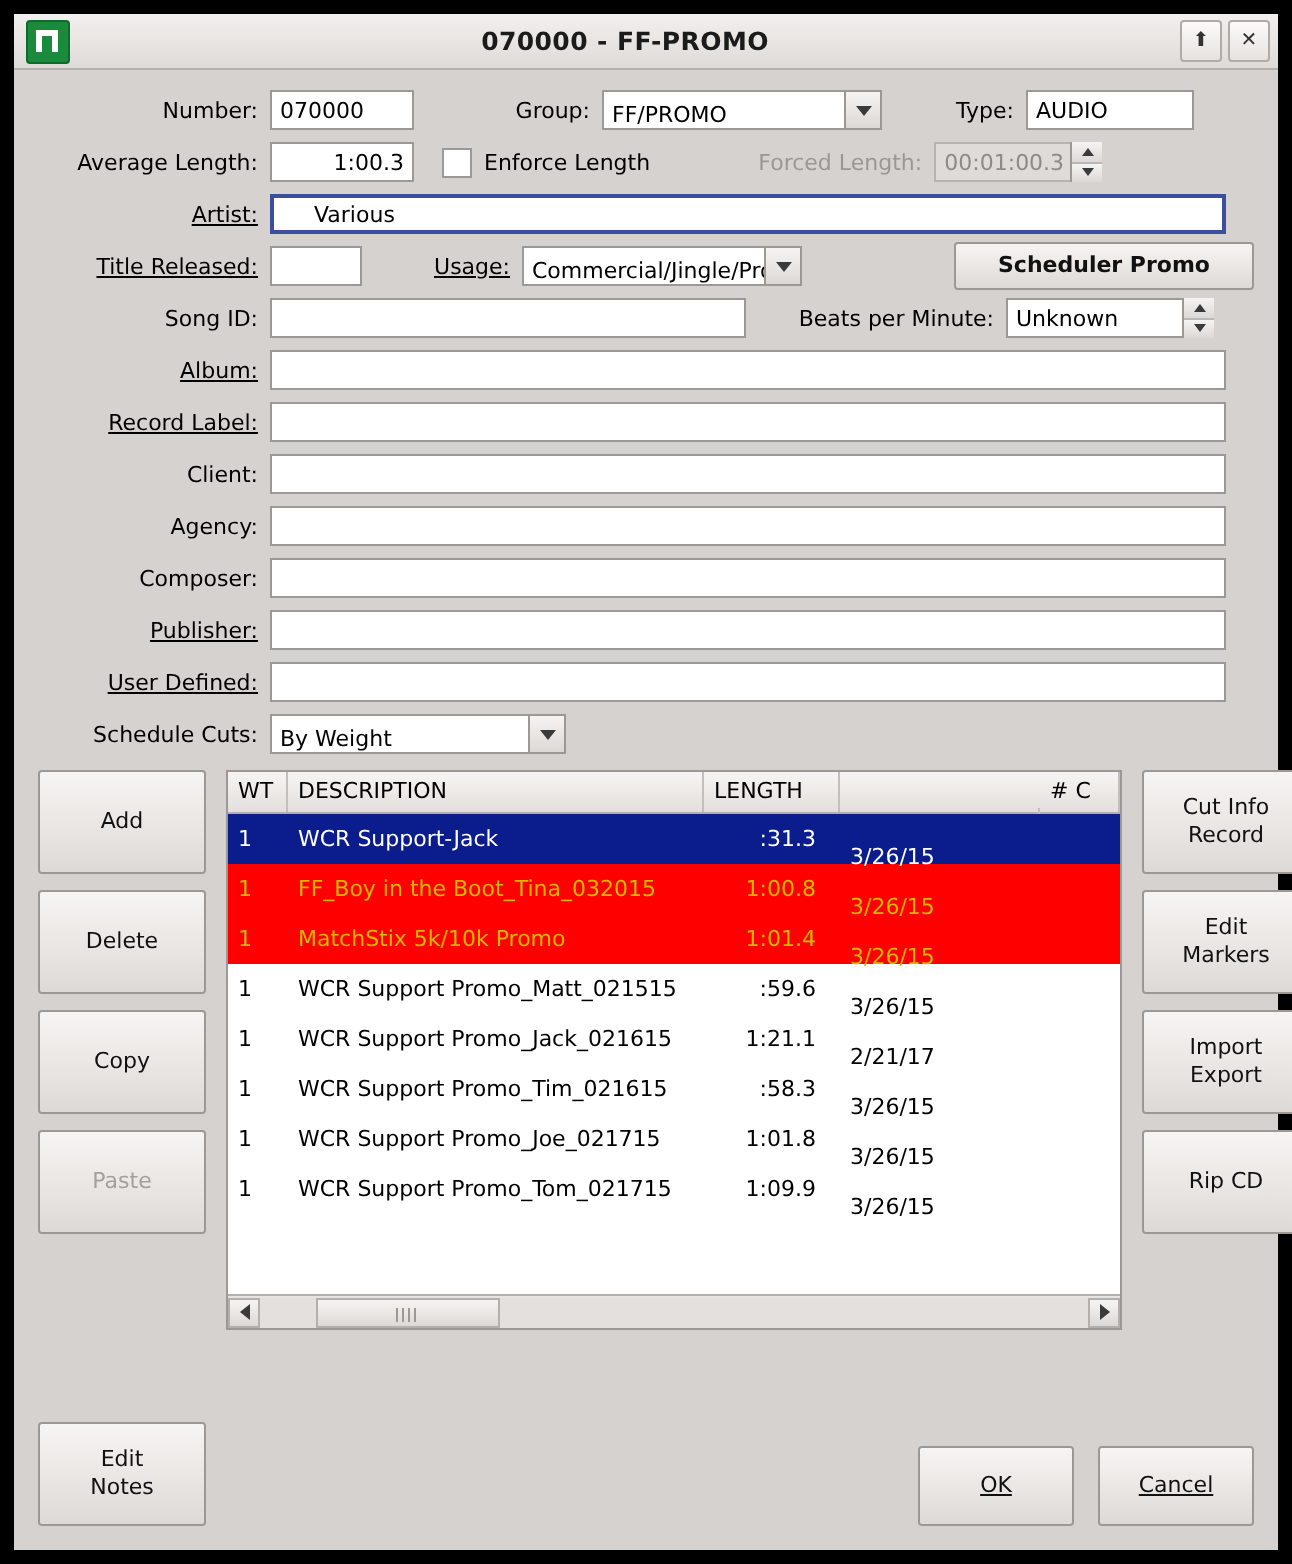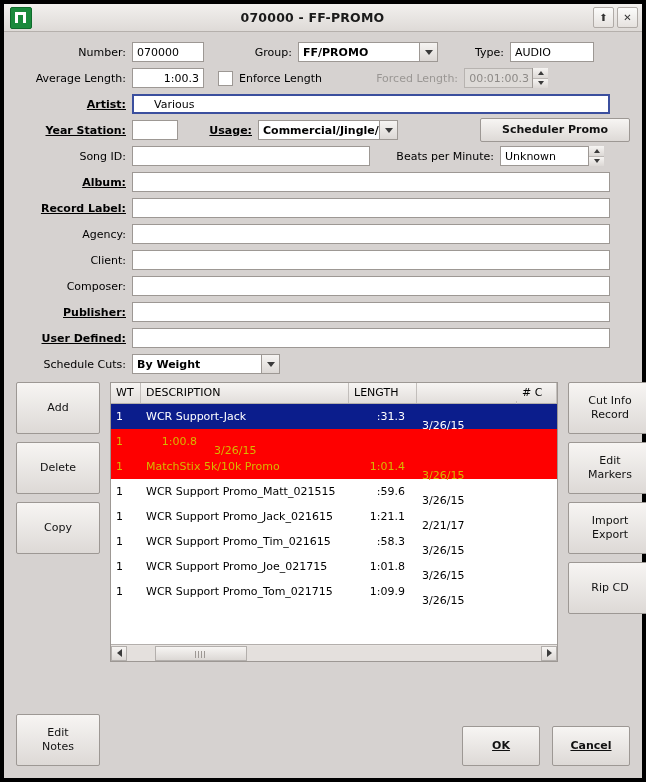--- a/index.html
+++ b/index.html
@@ -12,21 +12,21 @@
     background: #d6d2d0;
     font-family: "DejaVu Sans", sans-serif;
     font-size: 11px;
     color: #000;
     overflow: hidden;
   }
   .window {
     width: 646px;
     height: 782px;
     box-sizing: border-box;
-    border: 4px solid #000000;
+    border: 7px solid #000000;
     background: #d6d2d0;
     position: relative;
   }
   
   .titlebar {
     height: 28px;
     background: linear-gradient(#f2f0ee, #dedad7);
     border-bottom: 1px solid #b5b0ac;
     display: flex;
     align-items: center;
@@ -90,21 +90,21 @@
   }
   .lbl {
     text-align: right;
     padding-right: 6px;
     font-size: 11px;
     color: #000;
     white-space: nowrap;
   }
   .lbl.w110 { width: 110px; flex: 0 0 110px;}
   .lbl.dim { color: #9a9794; }
-  .u { text-decoration: underline; font-weight: bold; }
+  .u { text-decoration: underline; }
   input.tf {
     font-family: "DejaVu Sans", sans-serif;
     font-size: 11px;
     height: 20px;
     box-sizing: border-box;
     border: 1px solid #9d9894;
     background: #fff;
     padding: 1px 4px;
     color: #000;
     outline: none;
@@ -118,26 +118,25 @@
     background: #dedbd8;
     color: #8d8a87;
     border: 1px solid #b7b3b0;
   }
   .combo {
     height: 20px;
     box-sizing: border-box;
     border: 1px solid #9d9894;
     background: #fff;
     display: flex;
-    align-items: center;
+    align-items: flex-end;
     position: relative;
     padding-left: 4px;
     font-size: 11px;
     overflow: hidden;
-    font-weight: bold;
   }
   .combo .cbtn {
     position: absolute;
     right: 0; top: 0;
     width: 17px; height: 100%;
     background: linear-gradient(#f6f4f2,#dcd8d5);
     border-left: 1px solid #9d9894;
     display: flex;
     align-items: center;
     justify-content: center;
@@ -350,21 +349,21 @@
       </div>
     </div>
 
 
     <div class="row">
       <div class="lbl w110 u">Artist:</div>
       <input class="tf focus" style="width: 478px;" value="Various">
     </div>
 
     <div class="row">
-      <div class="lbl w110 u">Year Station:</div>
+      <div class="lbl w110 u">Title Released:</div>
       <input class="tf" style="width: 46px;" value="">
       <div class="lbl u" style="width:74px;flex:0 0 74px">Usage:</div>
       <div class="combo" style="width:140px">
         <div class="ctext">Commercial/Jingle/Promo</div>
         <div class="cbtn">
             <span class="caret"></span>
           </div>
       </div>
       <div style="flex:1 1 auto"></div>
       <div class="btn" style="width:150px;height:24px;font-weight:bold">Scheduler Promo</div>
@@ -391,26 +390,26 @@
       <div class="lbl w110 u">Album:</div>
       <input class="tf" style="width: 478px;" value="">
     </div>
 
     <div class="row">
       <div class="lbl w110 u">Record Label:</div>
       <input class="tf" style="width: 478px;" value="">
     </div>
 
     <div class="row">
+      <div class="lbl w110">Client:</div>
+      <input class="tf" style="width: 478px;" value="">
+    </div>
+
+    <div class="row">
       <div class="lbl w110">Agency:</div>
-      <input class="tf" style="width: 478px;" value="">
-    </div>
-
-    <div class="row">
-      <div class="lbl w110">Client:</div>
       <input class="tf" style="width: 478px;" value="">
     </div>
 
     <div class="row">
       <div class="lbl w110">Composer:</div>
       <input class="tf" style="width: 478px;" value="">
     </div>
 
     <div class="row">
       <div class="lbl w110 u">Publisher:</div>
@@ -433,40 +432,42 @@
       </div>
     </div>
   </div>
 
   <div class="bottom">
 
     <div class="leftbtns">
       <div class="btn">Add</div>
       <div class="btn">Delete</div>
       <div class="btn">Copy</div>
+      <div class="btn dim">Paste</div>
     </div>
 
     <div class="listwrap">
       <div class="lhead">
         <div class="c-wt">WT</div>
         <div class="c-desc">DESCRIPTION</div>
         <div class="c-len">LENGTH</div>
         <div class="c-last">LAST PLAYED</div>
         <div class="c-cnt"># C</div>
       </div>
       <div class="lbody">
         <div class="lrow sel">
           <div class="c-wt">1</div>
           <div class="c-desc">WCR Support-Jack</div>
           <div class="c-len">:31.3</div>
           <div class="c-last">3/26/15</div>
           <div class="c-cnt"></div>
         </div>
         <div class="lrow red">
           <div class="c-wt">1</div>
+          <div class="c-desc">FF_Boy in the Boot_Tina_032015</div>
           <div class="c-len">1:00.8</div>
           <div class="c-last">3/26/15</div>
           <div class="c-cnt"></div>
         </div>
         <div class="lrow red">
           <div class="c-wt">1</div>
           <div class="c-desc">MatchStix 5k/10k Promo</div>
           <div class="c-len">1:01.4</div>
           <div class="c-last">3/26/15</div>
           <div class="c-cnt"></div>

